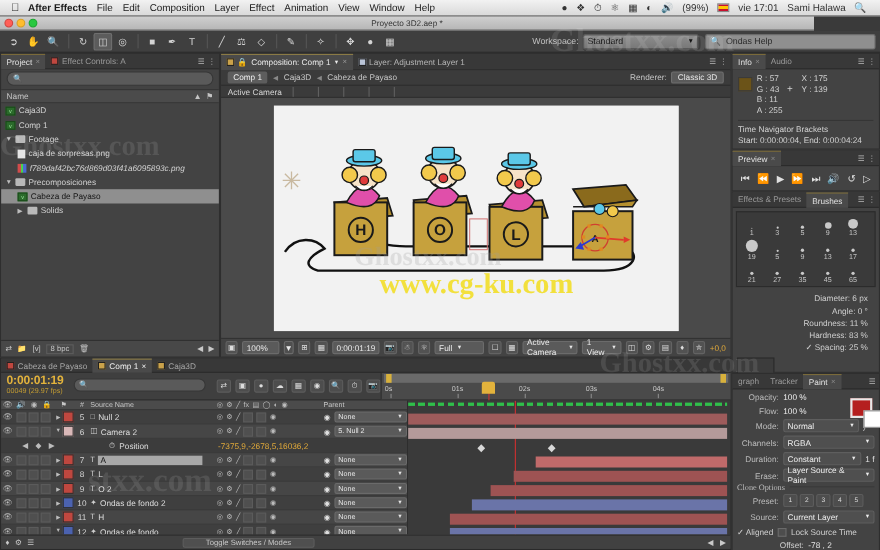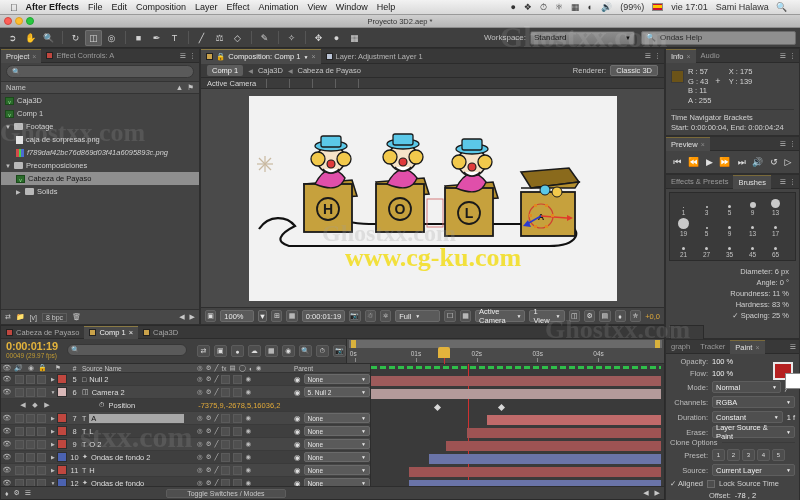--- a/index.html
+++ b/index.html
@@ -27,21 +27,21 @@
   .osbar .spacer { flex: 1; }
   .osbar .ricon { margin-right: 8px; font-size: 9px; color:#333; }
   .osbar .flag {
     width:11px; height:8px; margin-right:8px;
     background: linear-gradient(#c8102e 0 25%, #ffc400 25% 75%, #c8102e 75%);
     border:1px solid #888;
   }
 
   
   .titlebar {
-    height: 13px; width:800px;
+    height: 13px; width:740px;
     background: linear-gradient(#cfcfcf,#b6b6b6);
     border-bottom:1px solid #8d8d8d;
     display:flex; align-items:center;
     position: relative;
     color:#333; font-size:7.5px;
   }
   .traffic { display:flex; gap:3px; margin-left:4px; }
   .traffic i { width:8px; height:8px; border-radius:50%; display:block; }
   .tl-red{background:#ff5f57;border:1px solid #d14640;}
   .tl-yel{background:#ffbd2e;border:1px solid #d9a026;}
@@ -184,21 +184,21 @@
   .paint-body { font-size:7.5px; color:#cfcfcf; padding:3px 4px; }
   .prow { display:flex; align-items:center; margin-bottom:3px; gap:4px;}
   .plab { width:38px; text-align:right; color:#bdbdbd;}
   .pval { background:#4f4f4f; border:1px solid #5e5e5e; border-radius:2px; height:12px;
           flex:1; display:flex; align-items:center; padding:0 3px; color:#eee;}
   .pval .ar { margin-left:auto; font-size:5px;}
   .colorchip { position:absolute; right:6px; top:22px; }
   .cc-fg { width:20px;height:18px;background:#b51f1f;border:2px solid #e8e8e8;}
   .cc-bg { width:18px;height:16px;background:#fff;border:1px solid #8a8a8a;
            position:absolute; left:12px; top:11px;}
-  .sect-div { border-top:1px solid #3a3a3a; margin:4px 0 3px; position:relative;}
+  .sect-div { border-top:1px solid #3a3a3a; margin:4px 0 3px; position:relative;font-family:Liberation Serif, serif;}
   .sect-div span { position:absolute; top:-5px; left:0; background:#434343; padding-right:4px; color:#bdbdbd;}
 
   
   .timeline { width:665px; height:175px; background:#3f3f3f; border:1px solid #2a2a2a;
               display:flex; flex-direction:column;}
   .tl-tabs { height:13px; background:#383838; display:flex; align-items:center; border-bottom:1px solid #2b2b2b;}
   .tl-tab { height:13px; padding:0 5px; display:flex; align-items:center; gap:3px; font-size:7.5px; color:#a6a6a6;}
   .tl-tab.active { background:#4a4a4a; color:#f0f0f0; border-top:1px solid #8a7a45;}
   .tl-top { height:25px; display:flex; border-bottom:1px solid #2d2d2d; background:#3f3f3f;}
   .tc-time { padding:1px 5px; }

